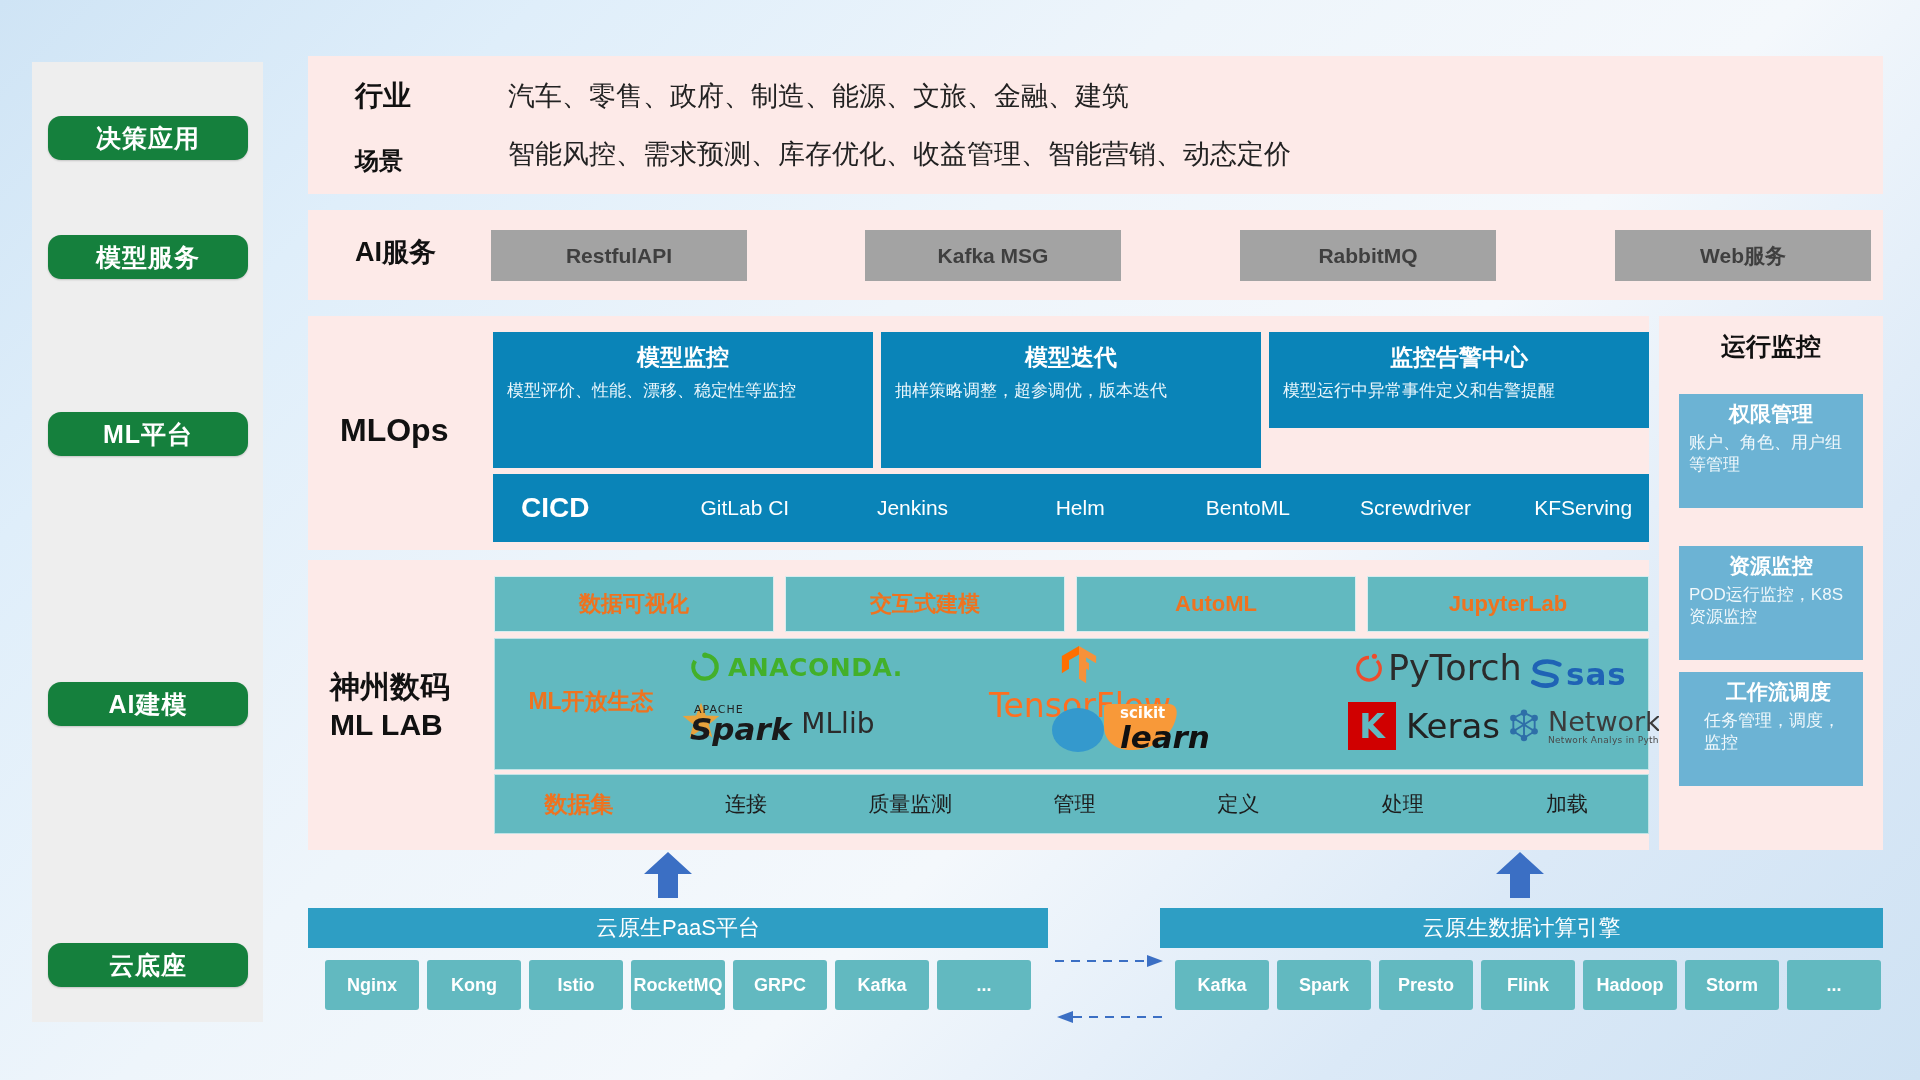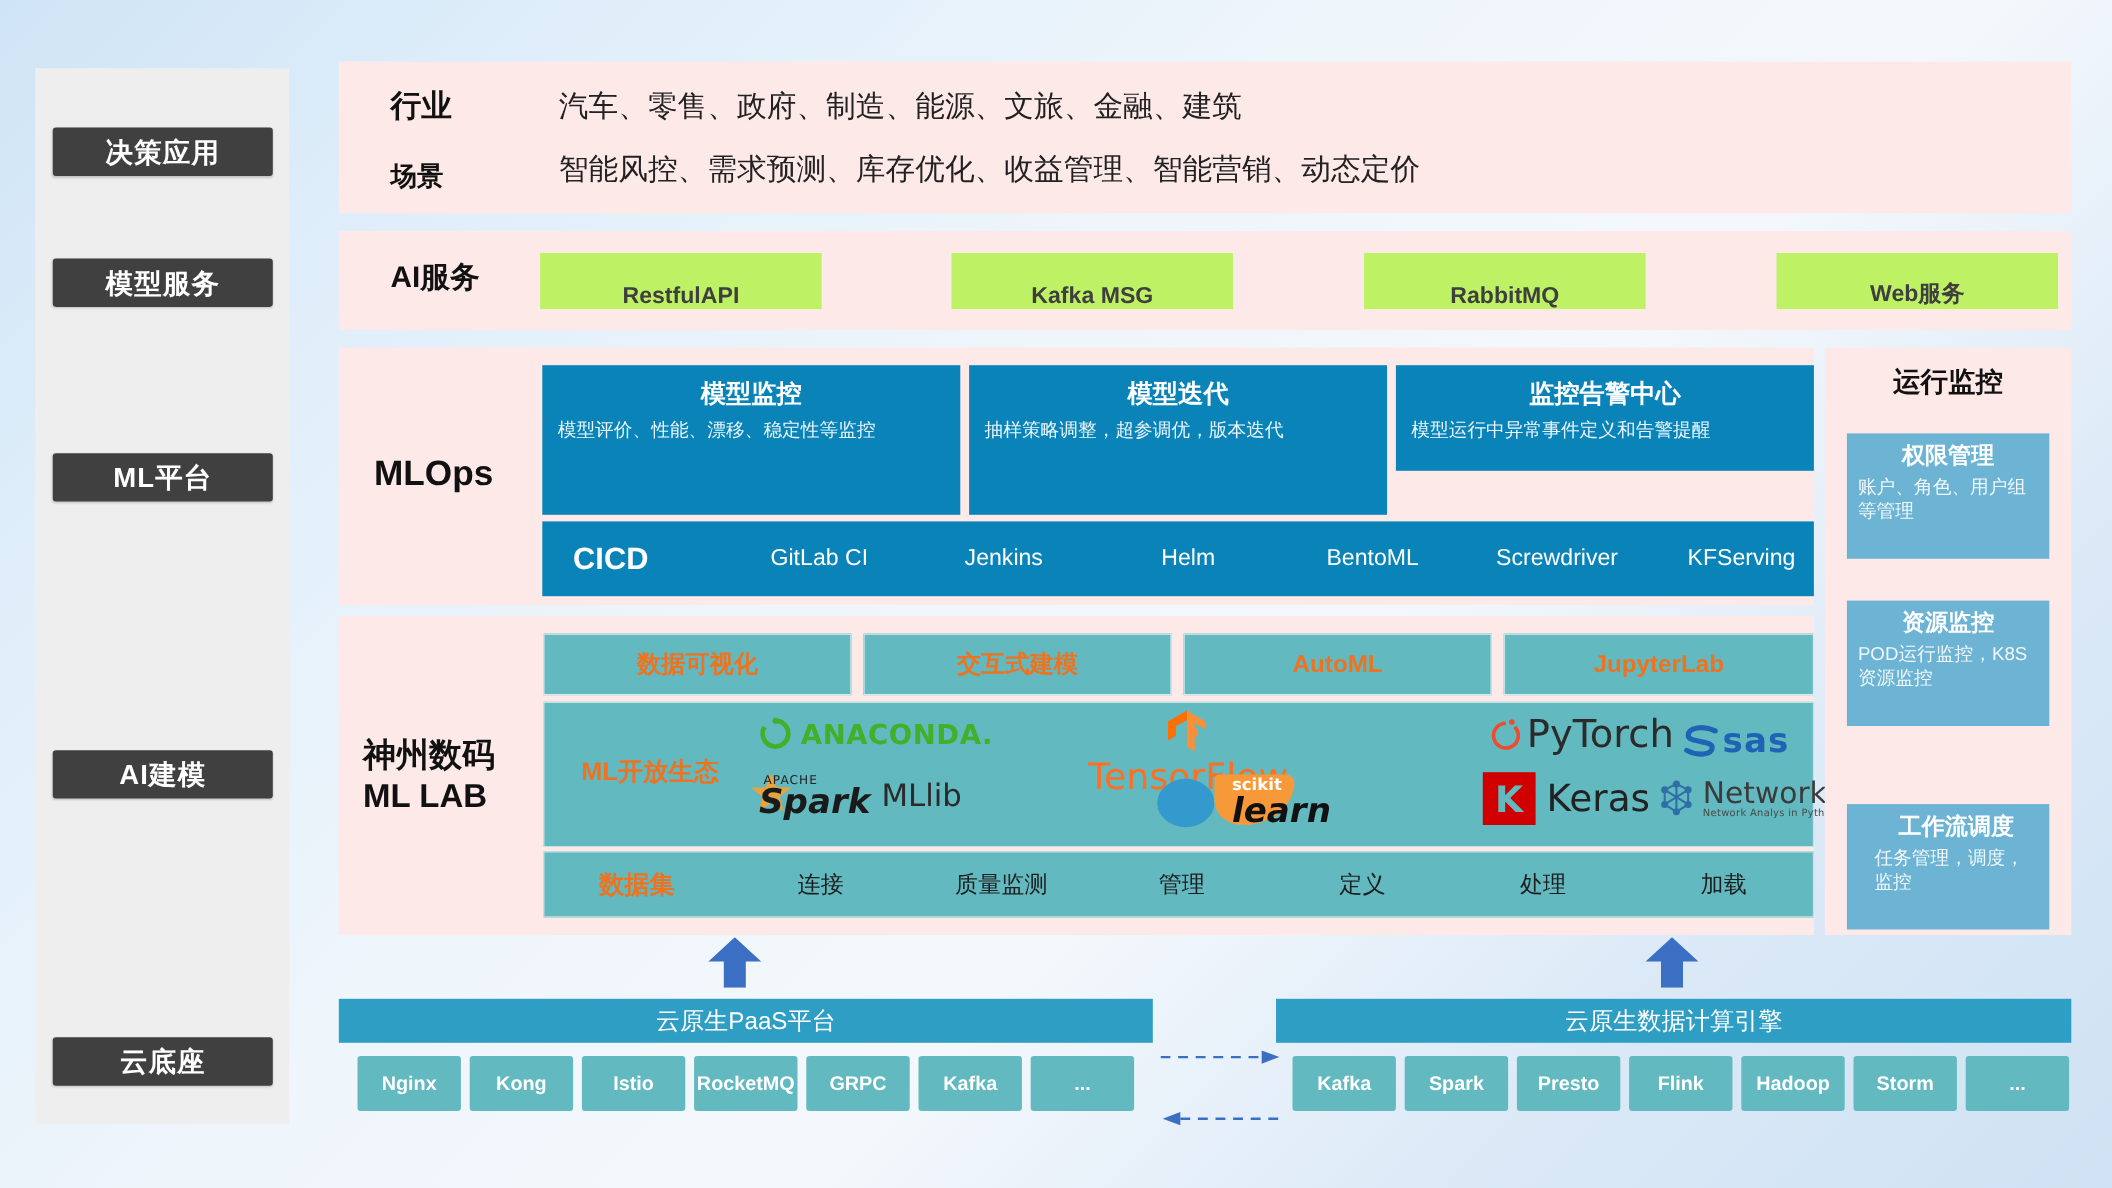--- a/index.html
+++ b/index.html
@@ -12,36 +12,36 @@
   }
   .canvas { position:absolute; inset:0; }
 
   
   .left-rail{
     position:absolute; left:32px; top:62px; width:231px; height:960px;
     background:#eeeeee;
   }
   .stage-chip{
     position:absolute; left:48px; width:200px; height:44px;
-    background:#404040; border-radius:3px;
+    background:#15803d; border-radius:13px;
     display:flex; align-items:center; justify-content:center;
     color:#fff; font-weight:bold; font-size:25px; letter-spacing:1px;
     box-shadow:0 1px 2px rgba(0,0,0,.18);
   }
 
   
   .band{ position:absolute; background:#fdeae8; }
 
   .row-label{
     position:absolute; font-weight:bold; color:#111; line-height:1.25;
   }
 
   .grey-pill{
-    position:absolute; background:#bef264; color:#3f3f3f;
-    display:flex; align-items:flex-end; justify-content:center;
+    position:absolute; background:#a3a3a3; color:#3f3f3f;
+    display:flex; align-items:center; justify-content:center;
     font-size:21px; font-weight:bold;
   }
 
   .blue-card{
     position:absolute; background:#0a84b8; color:#fff; padding:10px 14px;
   }
   .blue-card .t{
     font-size:23px; font-weight:bold; text-align:center; margin-bottom:7px;
   }
   .blue-card .d{ font-size:17px; line-height:1.35; color:#eaf6fc; }
@@ -304,21 +304,21 @@
   <div class="right-title" style="left:1659px; top:330px; width:224px;">运行监控</div>
 
   <div class="mon-card" style="left:1679px; top:394px; width:184px; height:114px;">
     <div class="t">权限管理</div>
     <div class="d">账户、角色、用户组等管理</div>
   </div>
   <div class="mon-card" style="left:1679px; top:546px; width:184px; height:114px;">
     <div class="t">资源监控</div>
     <div class="d">POD运行监控，K8S资源监控</div>
   </div>
-  <div class="mon-card" style="left:1679px; top:731px; width:184px; height:114px;padding-left:25px;">
+  <div class="mon-card" style="left:1679px; top:672px; width:184px; height:114px;padding-left:25px;">
     <div class="t">工作流调度</div>
     <div class="d">任务管理，调度，监控</div>
   </div>
 
   <svg class="up-arrow" style="left:640px; top:852px;" width="56" height="46" viewBox="0 0 56 46">
     <polygon points="28,0 52,22 38,22 38,46 18,46 18,22 4,22" fill="#3b6fc4"></polygon>
   </svg>
   <svg class="up-arrow" style="left:1492px; top:852px;" width="56" height="46" viewBox="0 0 56 46">
     <polygon points="28,0 52,22 38,22 38,46 18,46 18,22 4,22" fill="#3b6fc4"></polygon>
   </svg>

